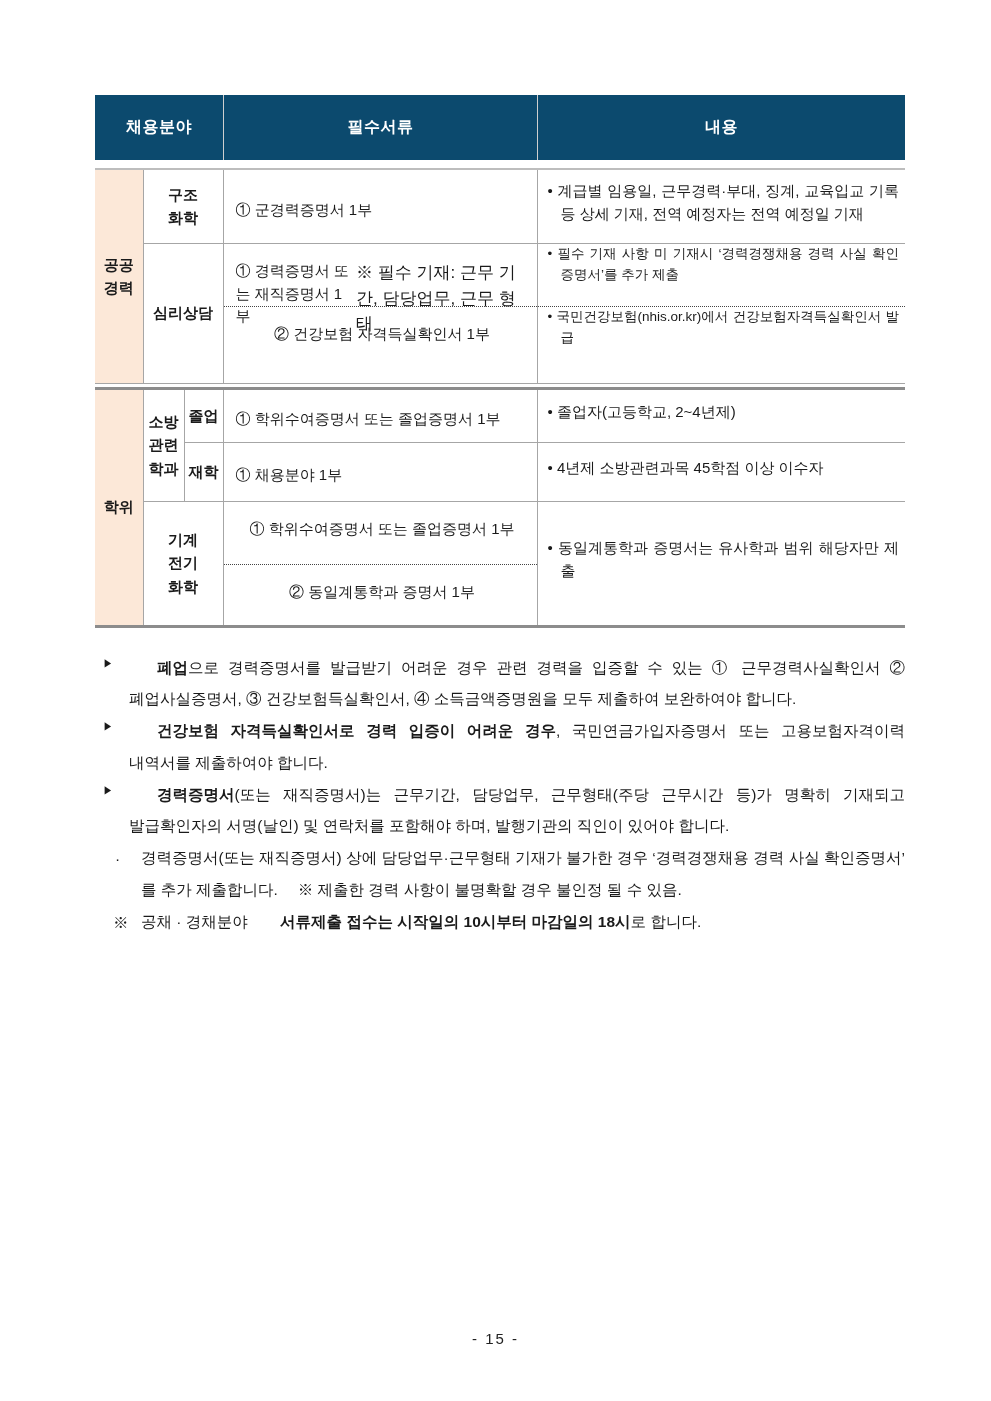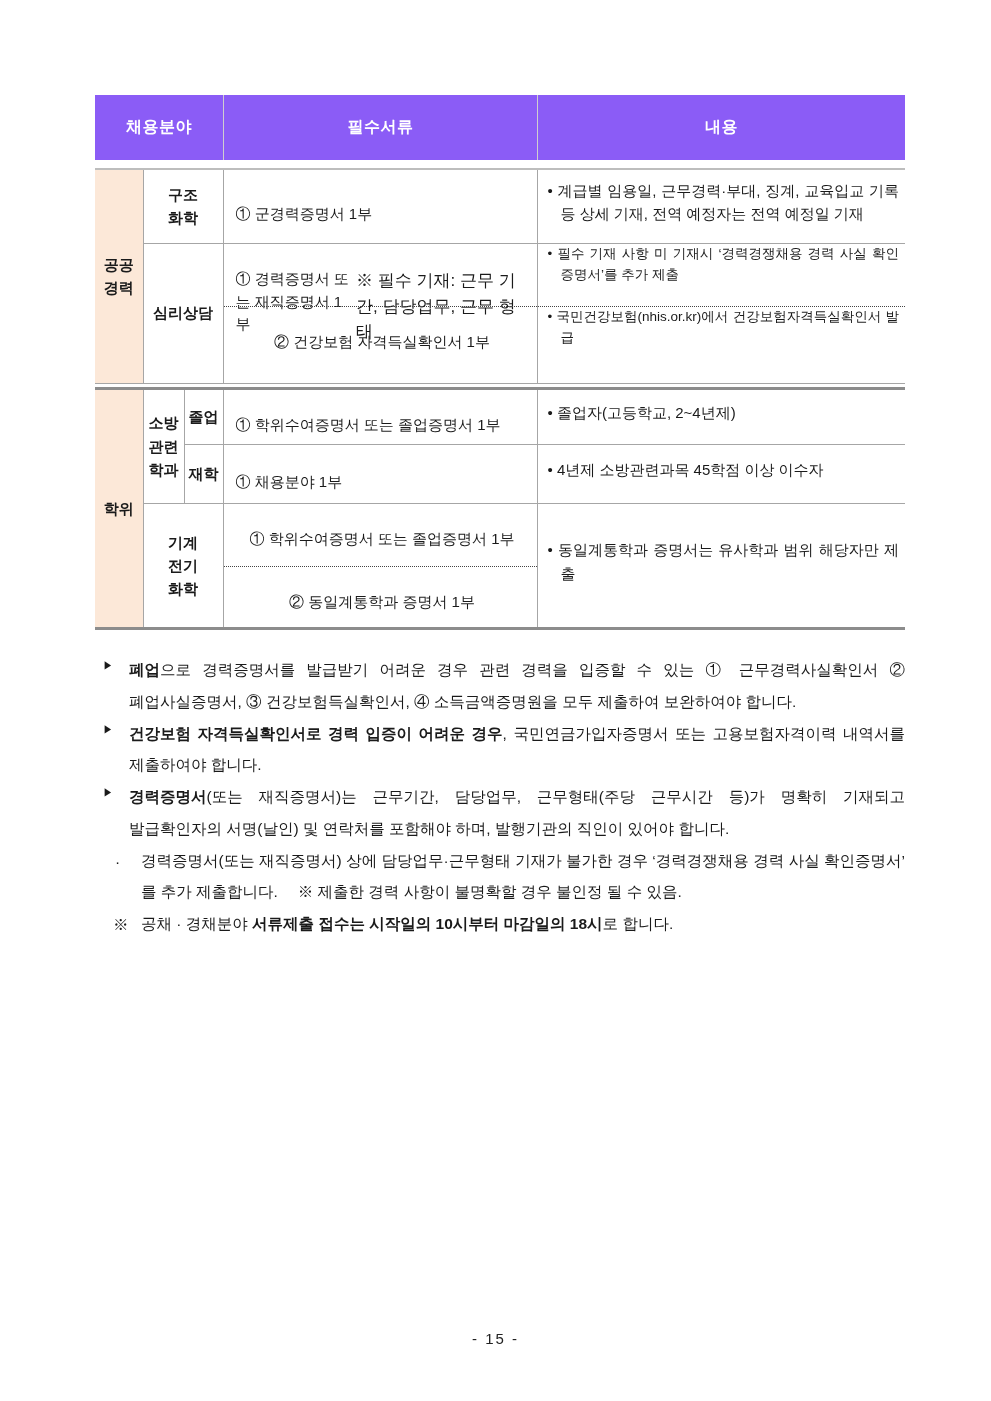--- a/index.html
+++ b/index.html
@@ -13,21 +13,21 @@
   .content {
     position: absolute;
     left: 95px; top: 95px;
     width: 810px;
   }
 
   
   .hdr {
     display: flex;
     height: 65px;
-    background: #8b5cf6;
+    background: #0c4a6e;
   }
   .hdr-cell {
     display: flex; align-items: center; justify-content: center;
     color: #ffffff; font-weight: bold; font-size: 16px;
     letter-spacing: 0.5px;
   }
   .hdr-cell + .hdr-cell { border-left: 1px solid #cfcfcf; }
   .hc1 { width: 128px; }
   .hc2 { width: 314px; font-family: Liberation Serif, serif; }
   .hc3 { width: 368px; }
@@ -66,21 +66,21 @@
     line-height: 1.55;
   }
   .cell-field {
     font-weight: bold;
     text-align: center;
     white-space: pre-line;
     font-size: 15px;
     line-height: 1.55;
   }
   .cell-doc {
-    padding: 24px 8px 8px 12px;
+    padding: 16px 8px 8px 12px;
     line-height: 1.5;
   }
   .cell-doc .doc-note { font-size: 17px; }
   .cell-content {
     padding: 0 6px 8px 10px;
     font-size: 13.5px;
     line-height: 1.55;
     text-align: justify;
   }
   .hang { padding-left: 13px; text-indent: -13px; }
@@ -109,21 +109,21 @@
     position: absolute;
     left: 8px; top: 1px;
     font-size: 10px;
     line-height: 2.05;
     transform: scale(1.0) translateY(1px);
   }
   .note .marker.dot-marker { font-size: 15.5px; left: 20px; top: 0; }
   .note .marker.ref-marker { font-size: 15.5px; left: 18px; top: 0; }
   .note-sub { padding-left: 46px; }
   .note-last { padding-left: 46px; }
-  b, .bold { font-weight: bold; }
+  b, .bold { font-weight: bold; margin-left: 28px; }
 
   
   .page-num {
     position: absolute;
     left: 0; top: 1330px;
     width: 991px;
     text-align: center;
     font-size: 15px;
     letter-spacing: 2px;
     color: #222;

